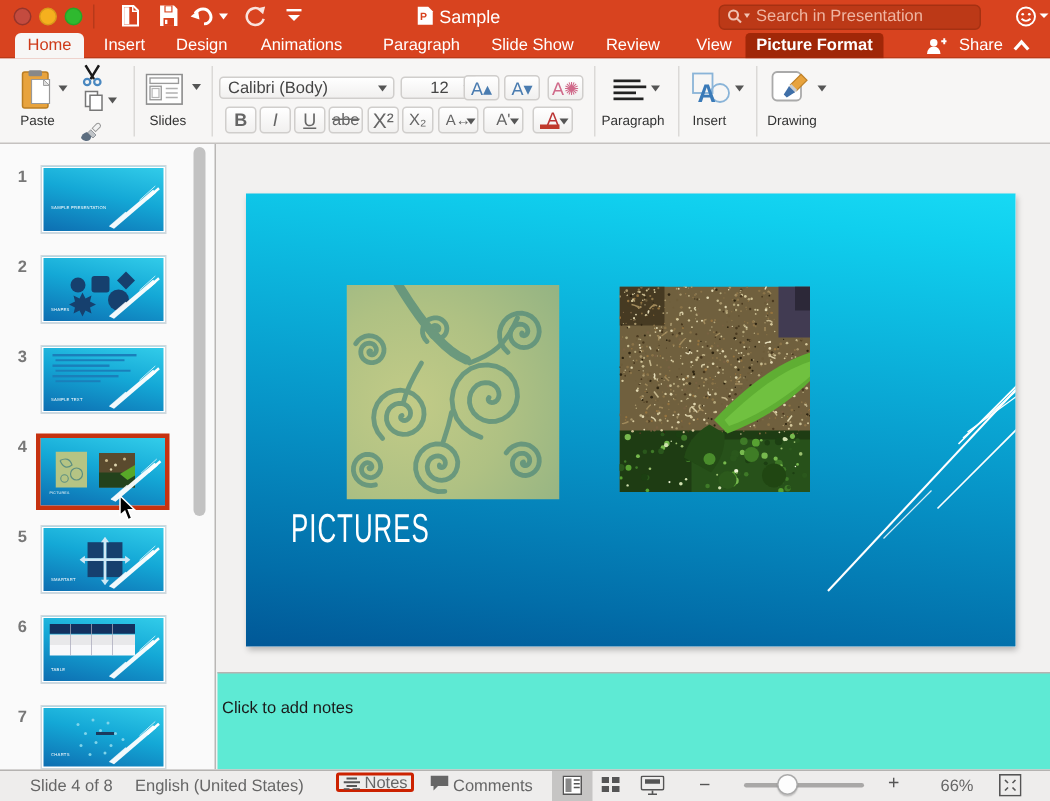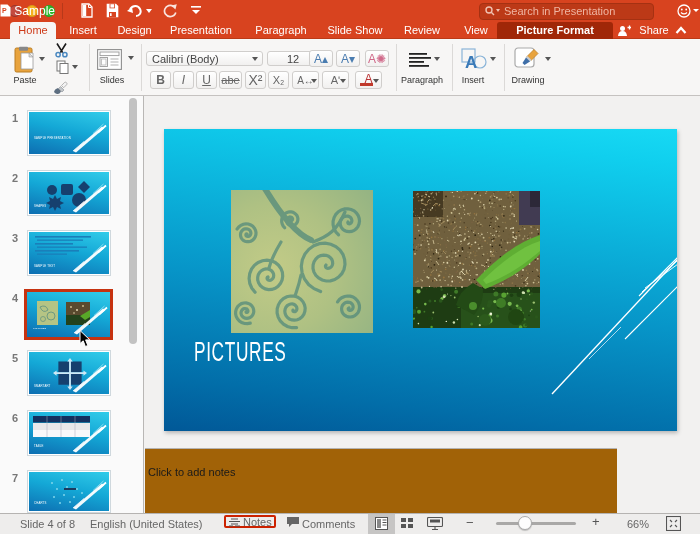--- a/index.html
+++ b/index.html
@@ -5,44 +5,44 @@
 body{position:relative;background:#f2f1f0}
 .abs{position:absolute}
 
 #titlebar{left:0;top:0;width:700px;height:22px;background:#d8431f}
 .tl{width:12px;height:12px;border-radius:50%;top:5px}
 #tl-r{left:9px;background:#c44b3f;border:1px solid #96352b}
 #tl-y{left:26px;background:#f5b01e;border:1px solid #d89a1a}
 #tl-g{left:43px;background:#2fb92f;border:1px solid #28a428}
 #tb-sep{left:62px;top:3px;width:1px;height:16px;background:rgba(0,0,0,0.15)}
 .ticon{top:3px}
-#title{left:0;top:0;width:612px;height:22px;line-height:22px;color:#fff;font-size:12px}
+#title{left:0;top:0;width:612px;height:22px;text-align:center;line-height:22px;color:#fff;font-size:12px}
 #searchbox{left:479px;top:3px;width:175px;height:17px;background:#bc3917;border:1px solid #a53112;border-radius:4px;color:#eca896;font-size:11px;line-height:15px;padding-left:6px}
 
 #tabrow{left:0;top:22px;width:700px;height:17px;background:#d8431f;box-shadow:inset 0 -1px 0 #bb3a17}
 .tab{top:22px;height:17px;line-height:17px;font-size:11px;font-weight:400;color:#fff;text-align:center}
 #tab-home{left:10px;top:22px;width:46px;height:17px;background:#f7f6f5;border-radius:4px 4px 0 0;color:#ce3a19}
-#tab-pf{left:497px;width:116px;background:#a02708;border-radius:3px 3px 0 0;font-weight:700}
+#tab-pf{left:497px;width:92px;background:#a02708;border-radius:3px 3px 0 0;font-weight:700}
 
 #ribbon{left:0;top:39px;width:700px;height:57px;background:#f7f6f5;border-bottom:1px solid #c5c2c0}
 .gsep{top:44px;width:1px;height:47px;background:#dbd9d7}
 .glabel{font-size:9px;color:#333;text-align:center;top:75px}
 .btn{border:1px solid #d0cecc;background:linear-gradient(#fff,#f1f0ef);border-radius:3px;color:#5a6a7a;text-align:center}
 .drop{width:0;height:0;border-left:3.5px solid transparent;border-right:3.5px solid transparent;border-top:4.5px solid #555}
 
 #panel{left:0;top:96px;width:144px;height:417px;background:#fafafa;border-right:1px solid #b9b7b5}
 .snum{font-size:11px;font-weight:700;color:#777;width:18px;text-align:right}
 .thumb{left:27px;width:84px;height:46px;background:linear-gradient(192deg,#33cdea,#14a8d6 45%,#0d6cb0);border:1px solid #cfd8dd;box-shadow:0 0 0 1px #fff inset}
 #scrollbar{left:129px;top:98px;width:8px;height:246px;background:#c2c2c2;border-radius:4px}
 .pen{position:absolute;right:2px;bottom:2px;width:38px;height:30px}
 .tinytext{position:absolute;left:6px;bottom:7px;color:#fff;font-size:8px;transform:scale(0.35);transform-origin:left bottom;white-space:nowrap;letter-spacing:0.5px}
 
 #canvas{left:145px;top:96px;width:555px;height:352px;background:#f2f1f0}
 #slide{left:164px;top:129px;width:513px;height:302px;background:linear-gradient(187deg,#17d9f4 0%,#10cfee 10%,#0795c8 55%,#026ea9 85%,#015897 100%);box-shadow:1px 2px 4px rgba(0,0,0,0.25)}
-#notes{left:145px;top:448px;width:472px;height:65px;background:#a16207;border-top:1px solid #b5b3b1}
+#notes{left:145px;top:448px;width:555px;height:65px;background:#5eead4;border-top:1px solid #b5b3b1}
 #notes div{margin:17px 0 0 3px;font-size:11px;color:#1a1a1a}
 
 #statusbar{left:0;top:513px;width:700px;height:21px;background:#eeedec;border-top:1px solid #b5b3b1;font-size:11px;color:#666}
 .sb{top:517px;line-height:14px;font-size:11px;color:#666}
 </style></head><body>
 
 <div class="abs" id="titlebar"></div>
 <div class="abs tl" id="tl-r"></div>
 <div class="abs tl" id="tl-y"></div>
 <div class="abs tl" id="tl-g"></div>
@@ -88,21 +88,21 @@
     <circle cx="4.8" cy="5.5" r="0.9" fill="#fff"></circle>
     <circle cx="9.2" cy="5.5" r="0.9" fill="#fff"></circle>
     <path d="M4,8.5 q3,2.8 6,0" fill="none" stroke="#fff" stroke-width="1.2"></path>
   </svg>
 <div class="abs" style="left:693px;top:9px;width:0;height:0;border-left:3px solid transparent;border-right:3px solid transparent;border-top:3.5px solid #fff"></div>
 
 <div class="abs" id="tabrow"></div>
 <div class="abs tab" id="tab-home">Home</div>
 <div class="abs tab" style="left:66px;width:34px">Insert</div>
 <div class="abs tab" style="left:112px;width:45px">Design</div>
-<div class="abs tab" style="left:166px;width:70px">Presentation</div>
+<div class="abs tab" style="left:166px;width:70px">Animations</div>
 <div class="abs tab" style="left:245px;width:72px">Paragraph</div>
 <div class="abs tab" style="left:322px;width:66px">Slide Show</div>
 <div class="abs tab" style="left:398px;width:48px">Review</div>
 <div class="abs tab" style="left:458px;width:36px">View</div>
 <div class="abs tab" id="tab-pf">Picture Format</div>
 <div class="abs tab" style="left:634px;width:40px">Share</div>
 <svg class="abs" style="left:617px;top:25px" width="14" height="12" viewBox="0 0 14 12">
     <circle cx="5.5" cy="3.5" r="2.5" fill="#fff"></circle>
     <path d="M1,11 q0.5,-5 4.5,-5 q4,0 4.5,5 z" fill="#fff"></path>
     <path d="M10.5,2.5 h4 M12.5,0.5 v4" stroke="#fff" stroke-width="1.3"></path>

